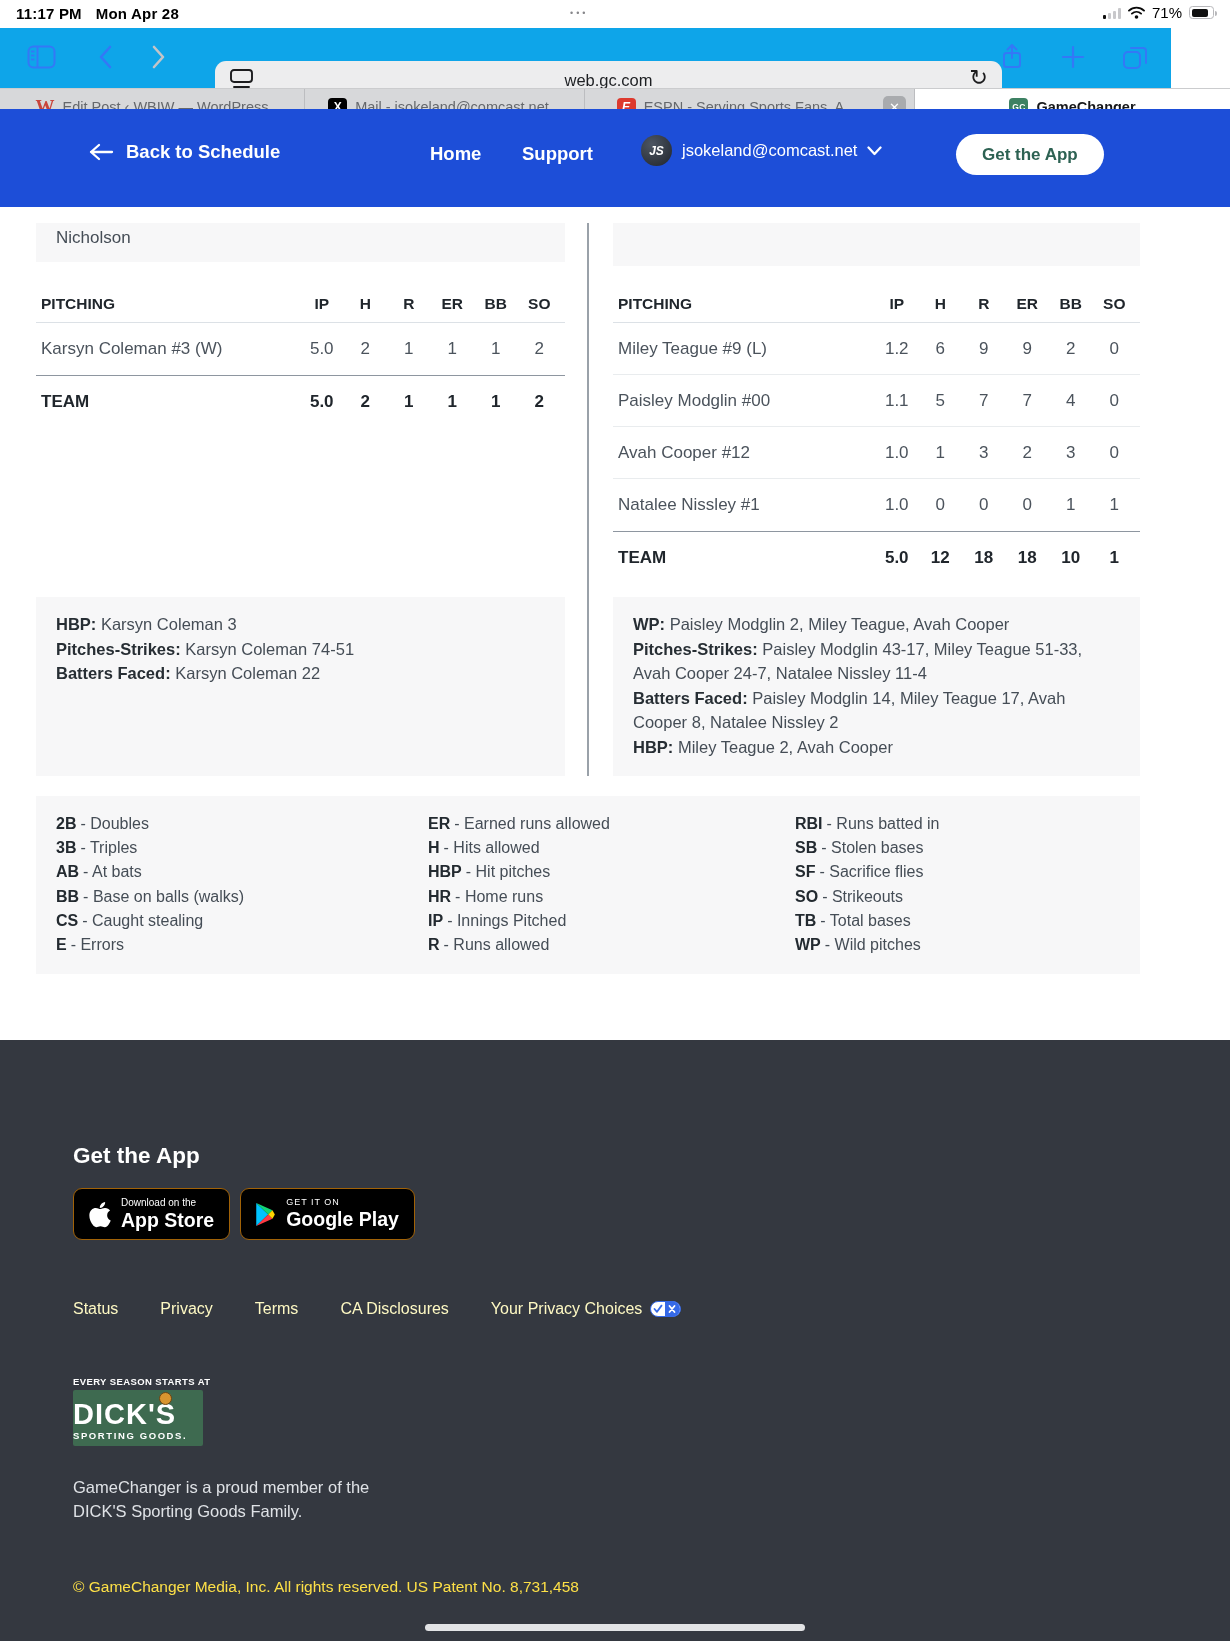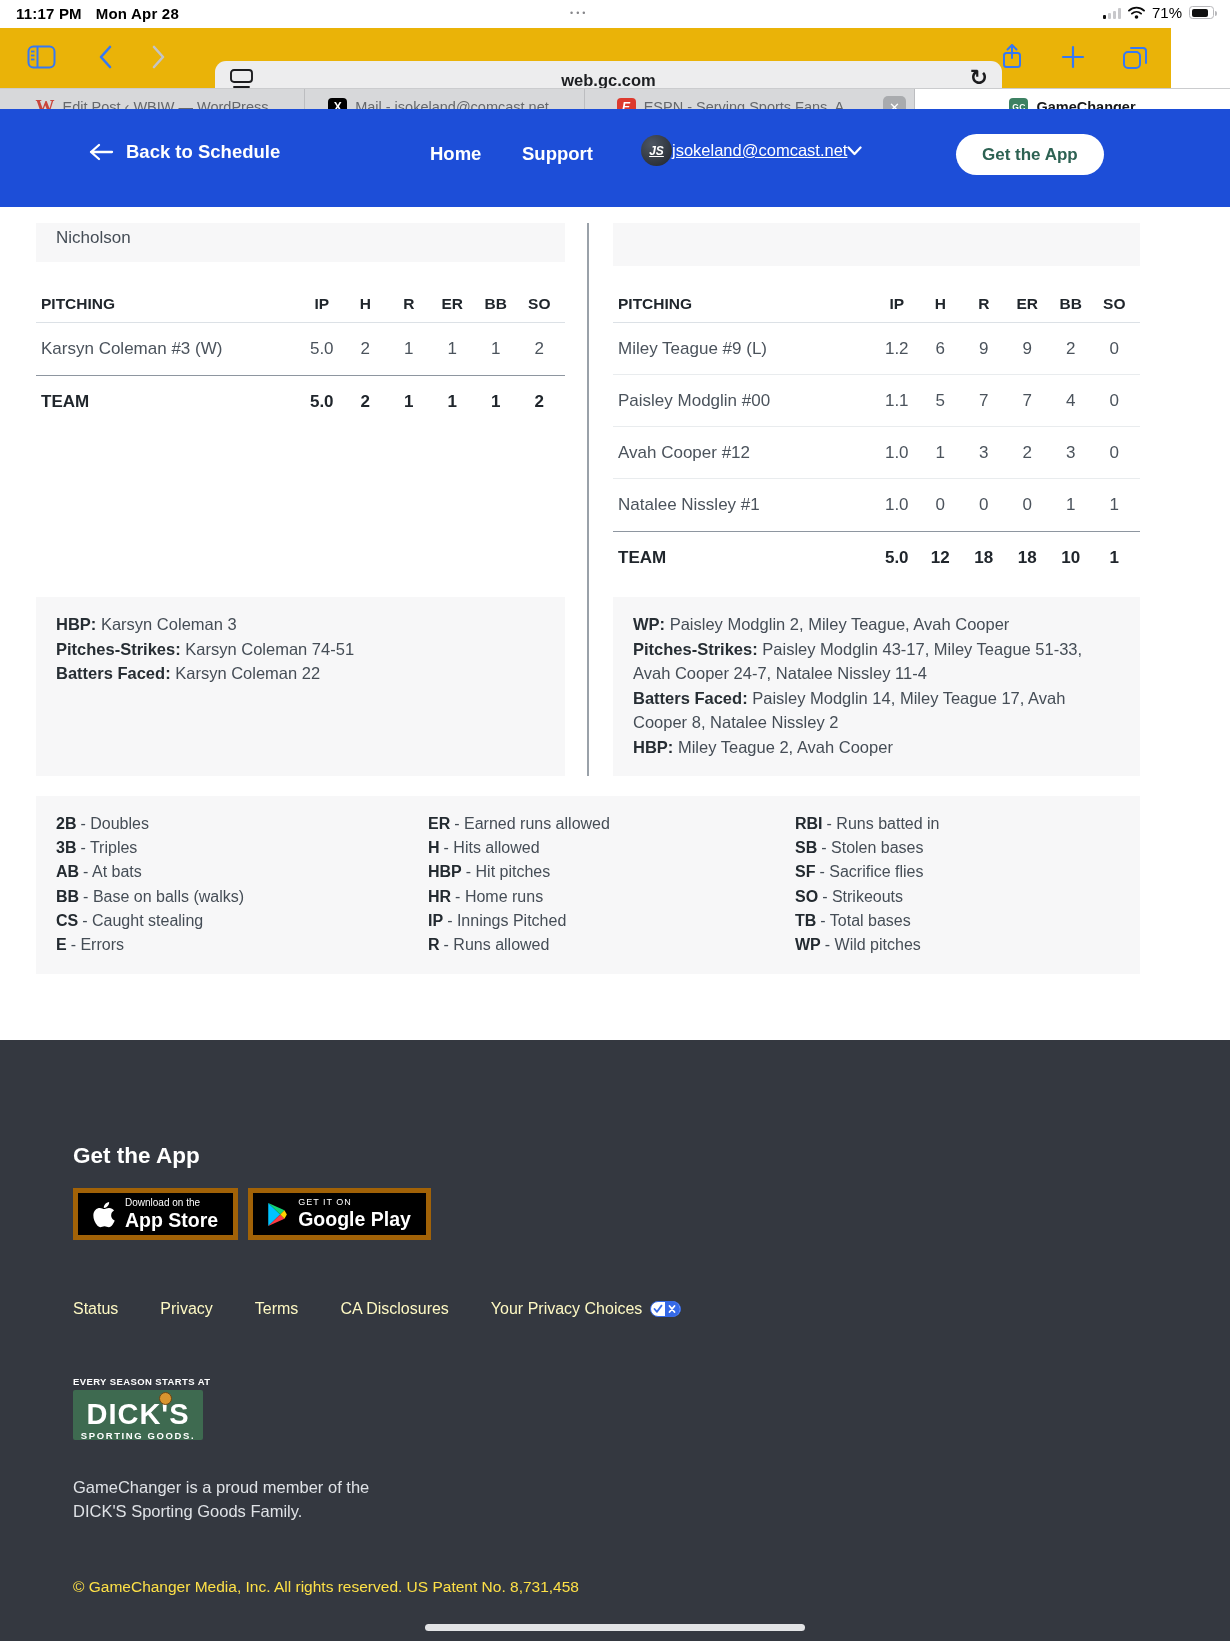--- a/index.html
+++ b/index.html
@@ -16,21 +16,21 @@
   .sb-right { position:absolute; right:16px; top:4px; display:flex; align-items:center; gap:7px; }
   .sb-pct { font-size:15px; color:#000; }
   .cell-bars { display:flex; align-items:flex-end; gap:2px; height:12px; }
   .cell-bars i { width:3px; border-radius:1px; background:#c8c8cb; display:block; }
   .cell-bars i.on { background:#101010; }
   .battery { position:relative; width:25px; height:13px; border:1px solid #b8b8bb; border-radius:3.5px; }
   .battery::after { content:""; position:absolute; right:-4px; top:3.5px; width:2.5px; height:5px; background:#b8b8bb; border-radius:0 2px 2px 0; }
   .battery i { position:absolute; left:1.5px; top:1.5px; bottom:1.5px; width:70%; background:#101010; border-radius:2px; }
 
   
-  .toolbar { position:absolute; top:28px; left:0; width:1171px; height:60px; background:#eab308;font-weight:bold; }
+  .toolbar { position:absolute; top:28px; left:0; width:1171px; height:60px; background:#0ea5e9; }
   .tb-icon { position:absolute; top:12px; width:34px; height:34px; display:flex; align-items:center; justify-content:center; cursor:pointer; }
   .urlbar { position:absolute; left:215px; top:33px; width:787px; height:39px; background:#ededee; border-radius:11px; display:flex; align-items:center; }
   .url-left { position:absolute; left:14px; top:7px; }
   .url-text { width:100%; text-align:center; font-size:16.5px; color:#1d1f22; }
   .url-reload { position:absolute; right:14px; top:4px; font-size:22px; color:#1c1c1e; font-family:"DejaVu Sans",sans-serif; cursor:pointer; }
 
   
   .tabbar { position:absolute; top:88px; left:0; width:1230px; height:37px; background:#d7d8da; border-top:1px solid #cbccce; display:flex; }
   .tab { position:relative; height:100%; display:flex; align-items:center; justify-content:center; gap:8px; font-size:14.5px; color:#65686c; border-right:1px solid #bcbdc0; cursor:pointer; }
   .tab.active { background:#fff; color:#17181a; font-weight:700; border-right:none; }
@@ -39,21 +39,21 @@
   .ico-x { background:#000; color:#fff; font-size:12px; }
   .ico-espn { background:#dd3a2e; color:#fff; font-style:italic; font-size:12px; }
   .ico-gc { background:#3d8163; color:#fff; font-size:8.5px; letter-spacing:.3px; }
   .tab-close { position:absolute; right:8px; top:7px; width:23px; height:23px; background:#a9abae; border-radius:5px; color:#fff; font-size:13px; line-height:23px; text-align:center; cursor:pointer; }
 
   
   .navbar { position:absolute; top:109px; left:0; width:1230px; height:98px; background:#1d4ed8; color:#fff; }
   .nav-back { position:absolute; left:88px; top:32px; display:flex; align-items:center; gap:12px; font-size:18.5px; font-weight:700; cursor:pointer; }
   .nav-link { position:absolute; top:34px; font-size:18.5px; font-weight:700; cursor:pointer; }
   .nav-home { left:430px; } .nav-support { left:522px; }
-  .nav-account { position:absolute; left:641px; top:26px; display:flex; align-items:center; gap:0; cursor:pointer;text-decoration:underline; }
+  .nav-account { position:absolute; left:641px; top:26px; display:flex; align-items:center; gap:10px; cursor:pointer; }
   .avatar { width:31px; height:31px; border-radius:50%; background:radial-gradient(circle at 35% 30%, #4d5663, #20242b); display:flex; align-items:center; justify-content:center; font-size:12px; font-style:italic; font-weight:700; }
   .nav-email { font-size:16.5px; }
   .cta-btn { position:absolute; left:956px; top:25px; height:41px; padding:0 26px; background:#fff; color:#2d6253; border:none; border-radius:21px; font-size:17px; font-weight:700; font-family:inherit; cursor:pointer; }
 
   
   .partial { background:#f7f7f8; color:#454d56; font-size:17px; }
   .partial-left { left:36px; top:223px; width:529px; height:39px; padding:5px 0 0 20px; }
   .partial-right { left:613px; top:223px; width:527px; height:43px; }
   .vdivider { left:587px; top:223px; width:2px; height:553px; background:#9aa1a9; }
 
@@ -73,32 +73,32 @@
   .notes-right { left:613px; top:597px; width:527px; height:179px; }
 
   .legend { left:36px; top:796px; width:1104px; height:178px; background:#f7f7f8; padding:16px 0 0 20px; display:grid; grid-template-columns:372px 367px 1fr; font-size:16px; line-height:24.2px; color:#454d56; }
   .legend b { color:#232a30; }
   .legend span { margin-left:4px; }
 
   
   .footer { position:absolute; top:1040px; left:0; width:1230px; height:601px; background:#343840; color:#fff; }
   .f-heading { position:absolute; left:73px; top:103px; font-size:22.5px; font-weight:700; }
   .badges { position:absolute; left:73px; top:148px; display:flex; gap:10px; }
-  .badge { height:52px; background:#000; border:5px solid #a16207; border-radius:0; display:flex; align-items:center; padding:0 15px; gap:10px; cursor:pointer; }
+  .badge { height:52px; background:#000; border:1px solid #a16207; border-radius:9px; display:flex; align-items:center; padding:0 15px; gap:10px; cursor:pointer; }
   .badge .bt { display:flex; flex-direction:column; justify-content:center; line-height:1.05; }
   .badge .l1 { font-size:10px; color:#fff; }
   .badge .l1.caps { font-size:9px; letter-spacing:1px; }
   .badge .l2 { font-size:19.5px; font-weight:600; color:#fff; margin-top:2px; }
   .f-links { position:absolute; left:73px; top:260px; display:flex; gap:42px; align-items:center; font-size:16px; color:#fef9c3; }
   .f-links .lnk { cursor:pointer; }
   .ypc { display:flex; align-items:center; gap:8px; }
 
   .dicks { position:absolute; left:73px; top:336px; width:130px; cursor:pointer; }
   .dicks-tag { font-size:9.5px; font-weight:700; letter-spacing:.4px; color:#fff; margin-bottom:3px; white-space:nowrap; }
-  .dicks-box { position:relative; width:130px; height:50px; background:#3e6a50; border-radius:2px; text-align:center; padding-top:10px; }
+  .dicks-box { position:relative; width:130px; height:56px; background:#3e6a50; border-radius:2px; padding-top:10px; }
   .dicks-name { font-size:29px; font-weight:800; letter-spacing:1px; color:#fff; line-height:28px; font-family:"Liberation Sans","DejaVu Sans",sans-serif; }
   .dicks-sub { font-size:9.5px; font-weight:700; letter-spacing:1.6px; color:#fff; margin-top:2px; }
   .dicks-ball { position:absolute; left:86px; top:2px; width:13px; height:13px; border-radius:50%; background:#d9952f; border:1px solid #6b4414; }
   .f-member { position:absolute; left:73px; top:436px; width:310px; font-size:16.5px; line-height:23.5px; color:#dfe2e6; }
   .f-copy { position:absolute; left:73px; top:538px; font-size:15.5px; color:#fde047; }
   .home-indicator { position:absolute; left:425px; top:1624px; width:380px; height:7px; border-radius:4px; background:#e2e3e5; cursor:grab; }
 
   svg { display:block; }
 </style>
 </head>

